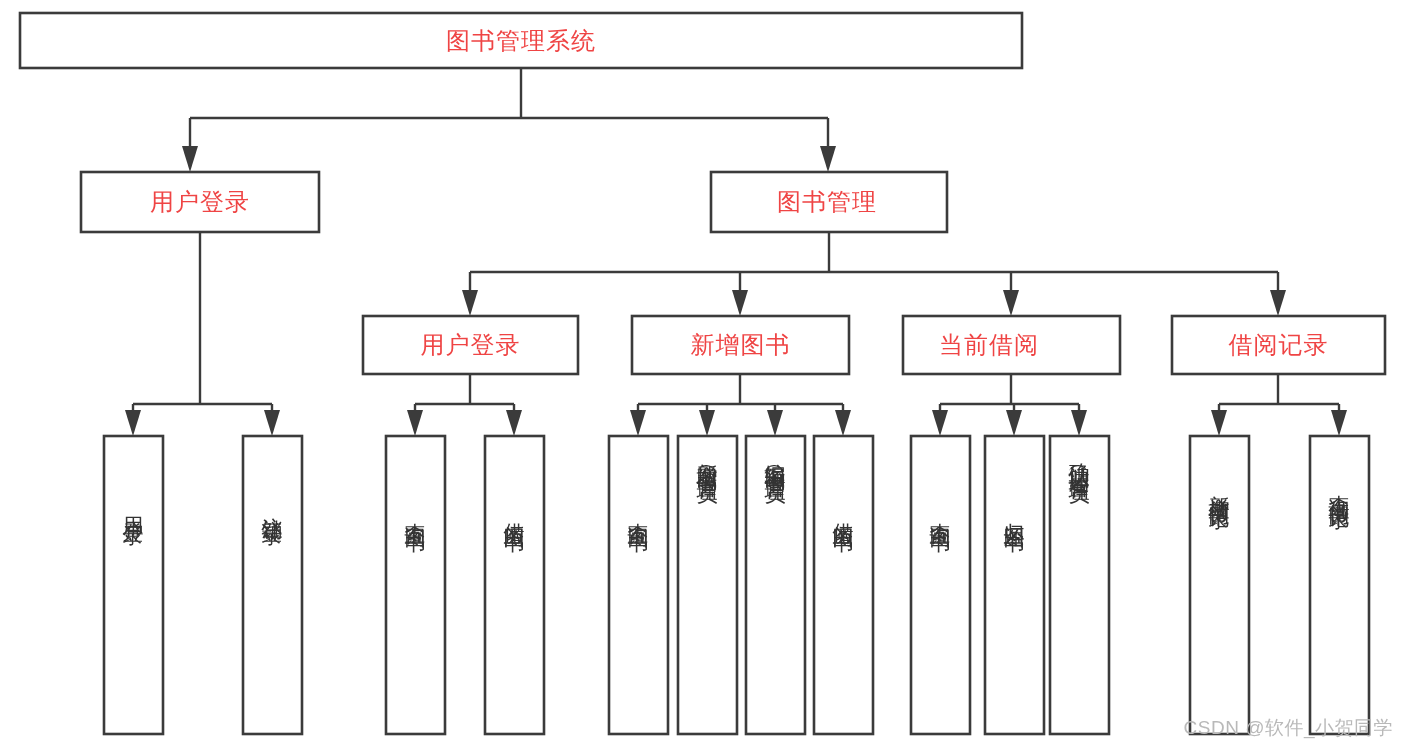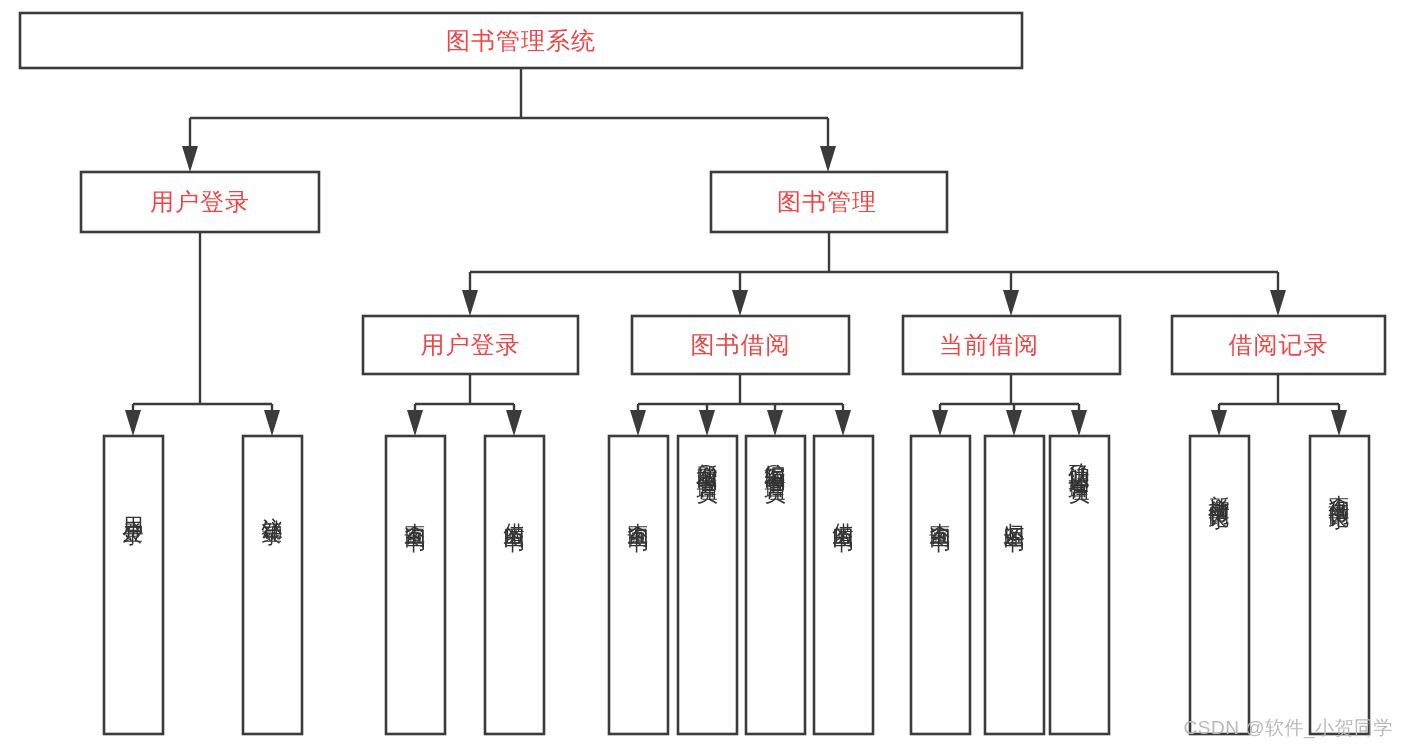--- a/index.html
+++ b/index.html
@@ -202,21 +202,21 @@
     <span class="htext">用户登录</span>
   </div>
   <div class="htext-wrap" style="left:711px; top:172px; width:232px; height:60px;">
     <span class="htext">图书管理</span>
   </div>
 
   <div class="htext-wrap" style="left:363px; top:316px; width:215px; height:58px;">
     <span class="htext">用户登录</span>
   </div>
   <div class="htext-wrap" style="left:632px; top:316px; width:217px; height:58px;">
-    <span class="htext">图书借阅</span>
+    <span class="htext">新增图书</span>
   </div>
   <div class="htext-wrap" style="left:903px; top:316px; width:172px; height:58px;">
     <span class="htext">当前借阅</span>
   </div>
   <div class="htext-wrap" style="left:1172px; top:316px; width:213px; height:58px;text-align:center;">
     <span class="htext">借阅记录</span>
   </div>
 
   <div class="vtext-wrap" style="left:104px; top:500px; width:59px; height:240px;">
     <span class="vtext">用户登录</span>

